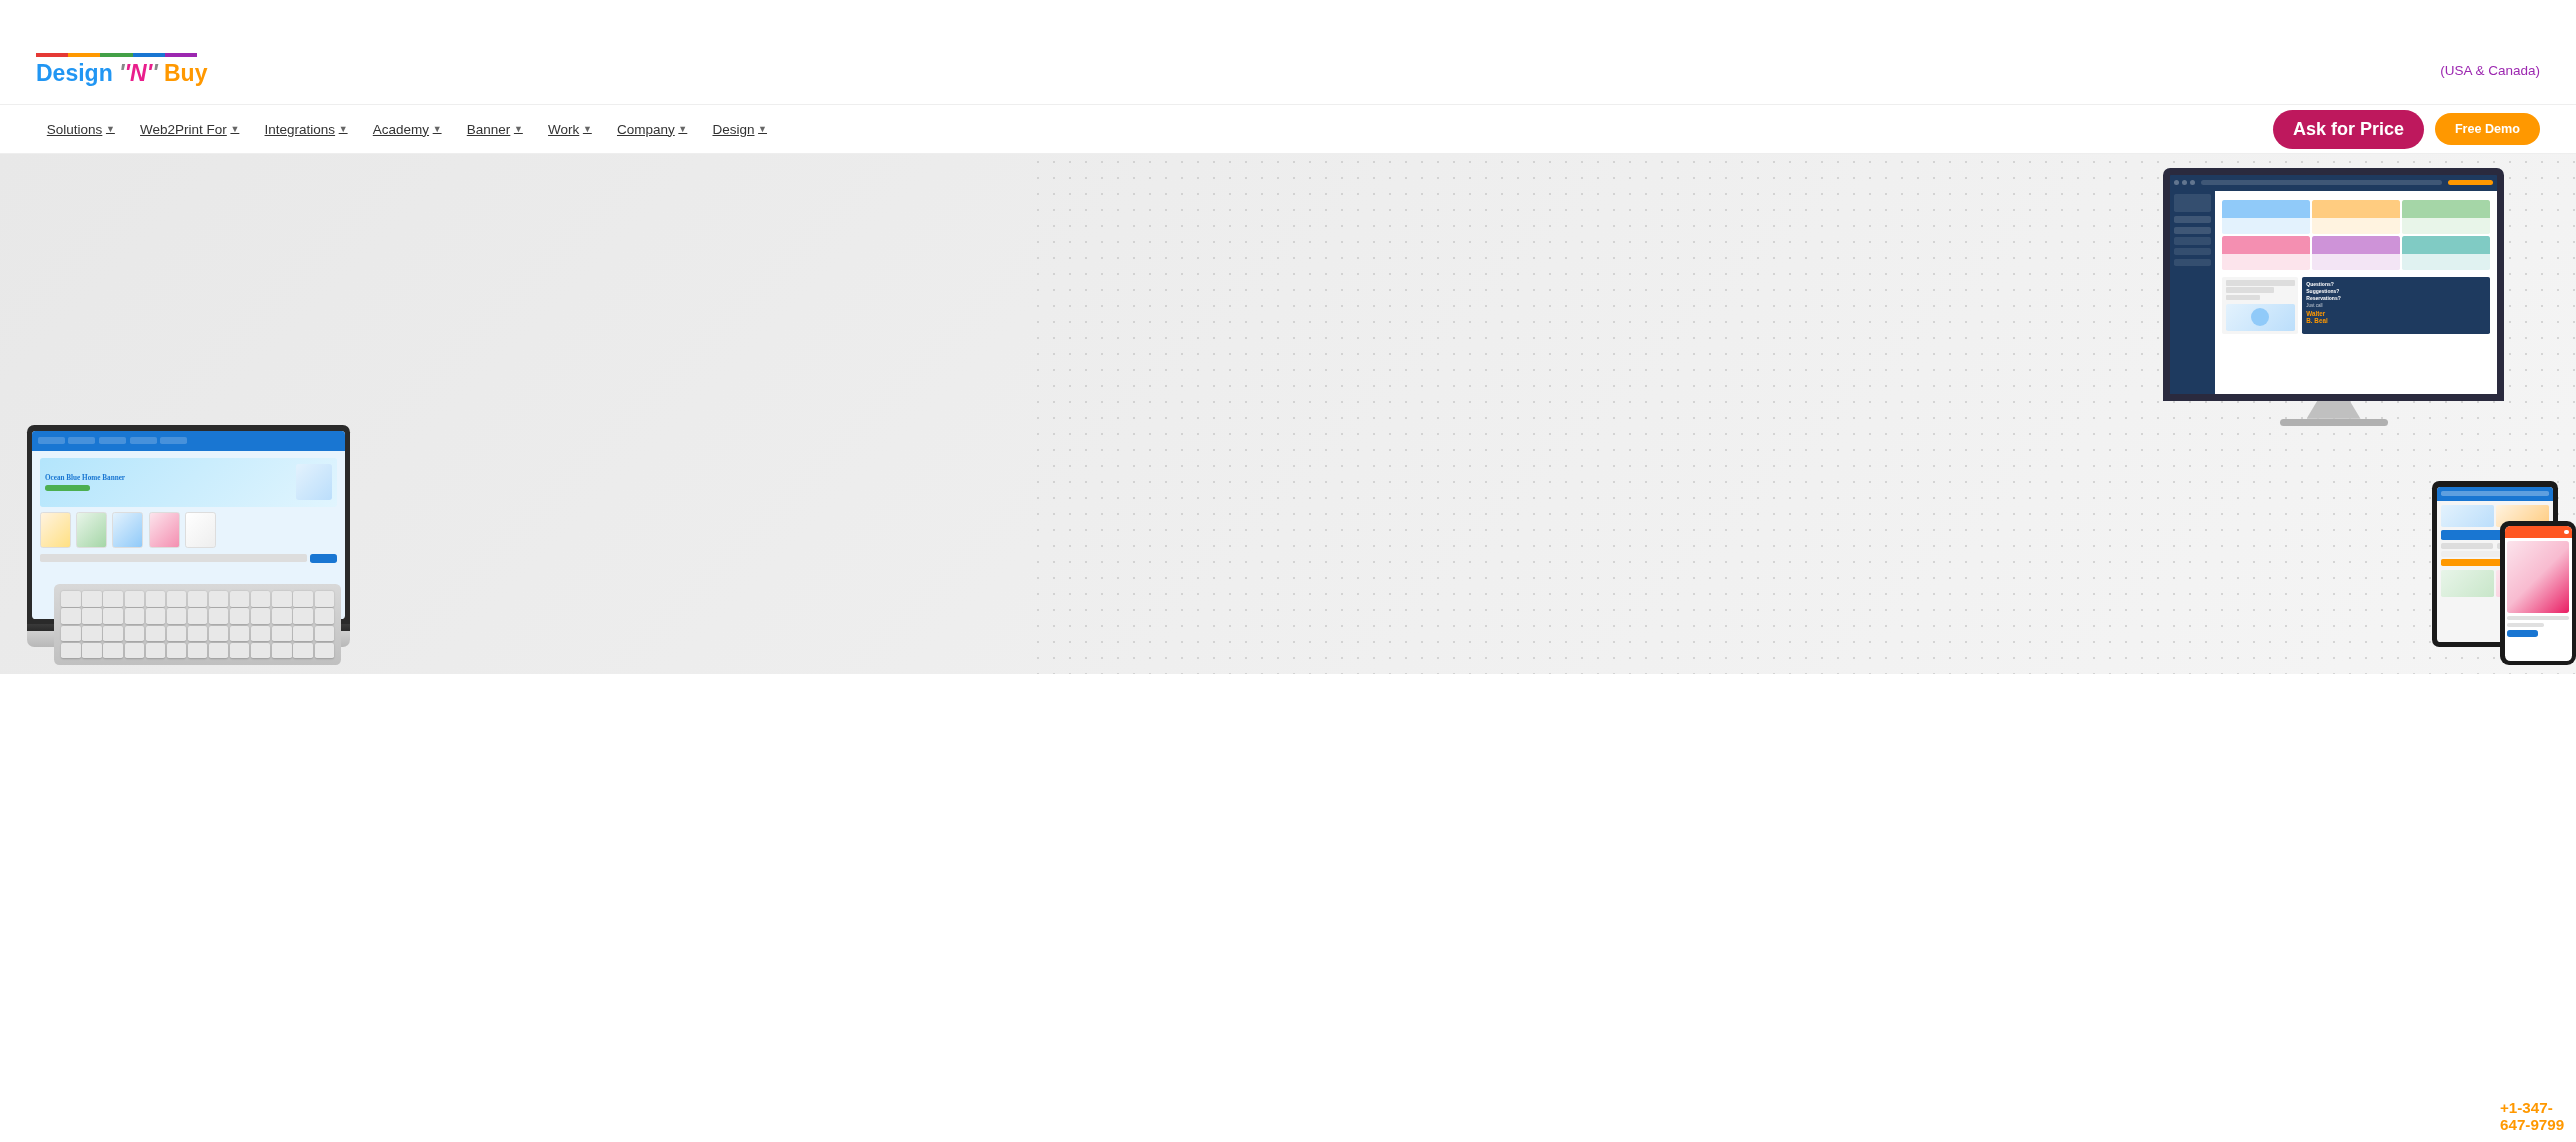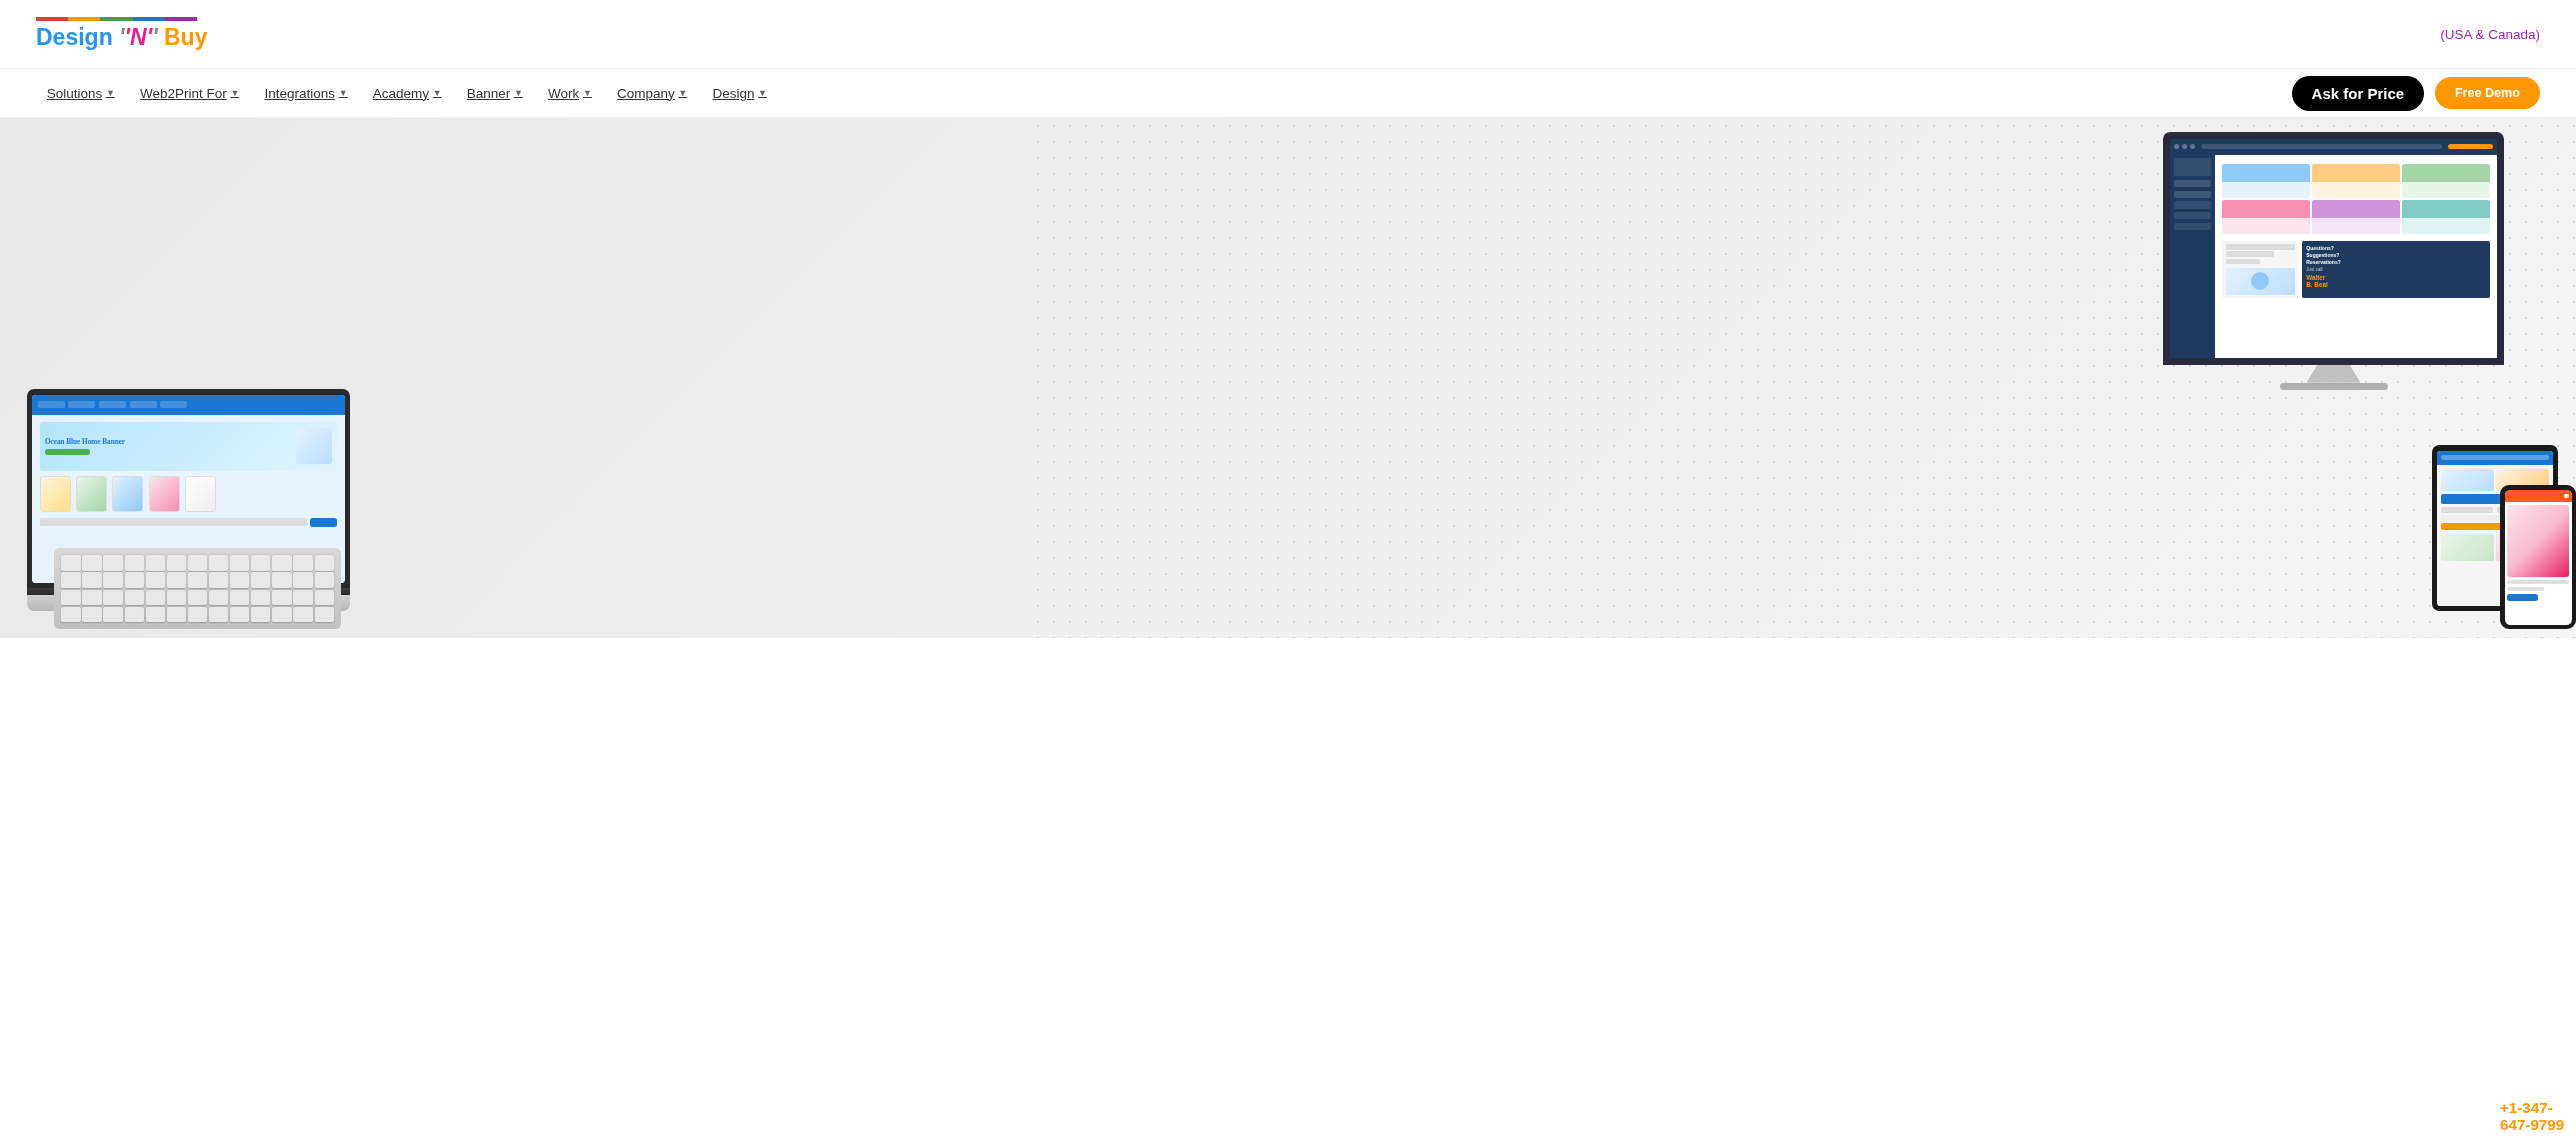--- a/index.html
+++ b/index.html
@@ -6,20 +6,21 @@
     body { font-family: 'Segoe UI', Arial, sans-serif; background: #fff; overflow-x: hidden; }
 
     
     .top-bar {
       display: flex;
       justify-content: space-between;
       align-items: center;
       padding: 17px 36px;
       background: #fff;
       border-bottom: 0.9px solid #eee;
+      margin-top: 36px;
     }
     .logo {
       display: flex;
       align-items: center;
     }
     .logo-text {
       font-size: 23px;
       font-weight: 600;
       color: #333;
     }
@@ -70,26 +71,26 @@
     .chevron {
       font-size: 9px;
       color: #666;
     }
     .nav-buttons {
       display: flex;
       gap: 10.8px;
       align-items: center;
     }
     .btn-ask {
-      background: #000000;
+      background: #be185d;
       color: #fff;
       border: none;
       border-radius: 22.4px;
       padding: 9px 20px;
-      font-size: 15px;
+      font-size: 18px;
       font-weight: 600;
       cursor: pointer;
     }
     .btn-demo {
       background: #FF9800;
       color: #fff;
       border: none;
       border-radius: 22.4px;
       padding: 9px 20px;
       font-size: 12.6px;

